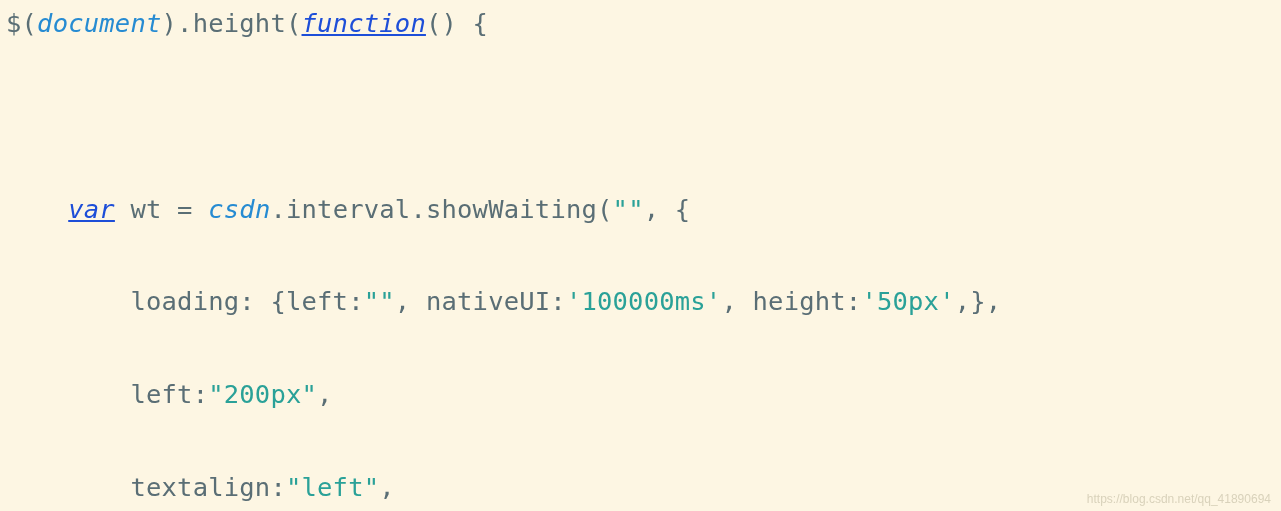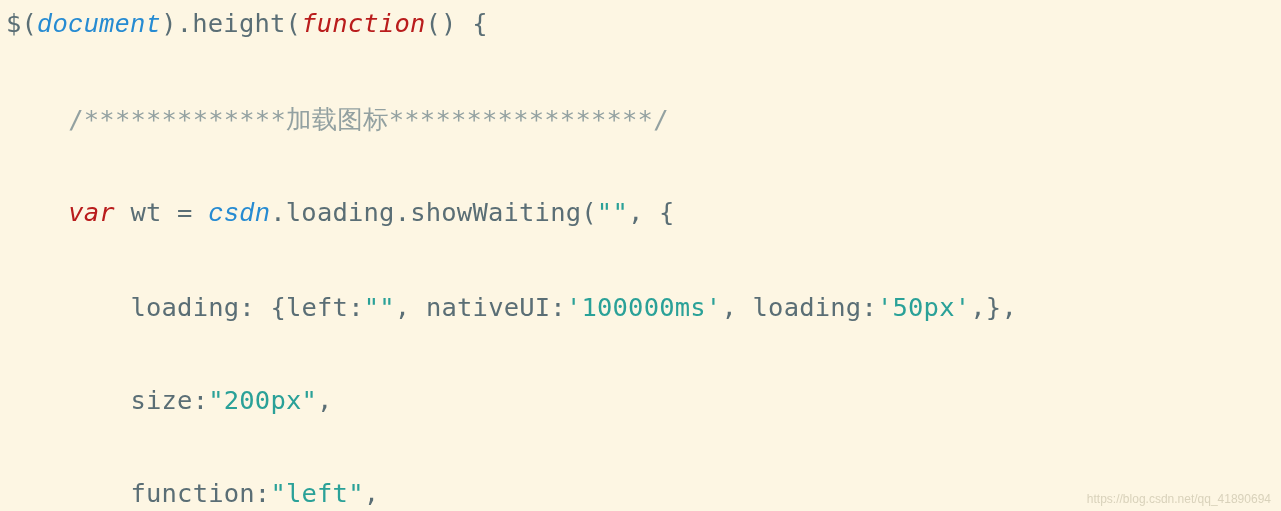--- a/index.html
+++ b/index.html
@@ -19,44 +19,44 @@
     position: relative;
   }
   pre {
     margin: 0;
     padding: 0 0 0 6px;
     white-space: pre;
     letter-spacing: 0.2px;
   }
   .line { display: block; }
   .pn { color: #5a6e75; }      
-  .var { color: #268bd2; font-style: italic; font-family: Liberation Mono, monospace; } 
-  .kw  { color: #b91c1c; font-style: italic; } 
+  .var { color: #268bd2; font-style: italic; } 
+  .kw  { color: #1d4ed8; font-style: italic; text-decoration: underline; } 
   .str { color: #2aa198; }     
   .cm  { color: #93a1a1; }     
   .watermark {
     position: absolute;
     right: 10px;
     bottom: 6px;
     font-size: 12px;
     color: #d9d2bb;
     font-family: Arial, sans-serif;
     letter-spacing: 0;
     line-height: 1;
     text-align: center;
   }
 </style>
 </head>
 <body>
 
 <pre><span class="line"><span class="pn">$(</span><span class="var">document</span><span class="pn">).height(</span><span class="kw">function</span><span class="pn">() {</span></span>
-<span class="line"><span class="pn">    </span><span class="cm">/*************加载图标*****************/</span></span>
-<span class="line"><span class="pn">    </span><span class="kw">var</span><span class="pn"> wt = </span><span class="var">csdn</span><span class="pn">.loading.showWaiting(</span><span class="str">""</span><span class="pn">, {</span></span>
-<span class="line"><span class="pn">        loading: {left:</span><span class="str">""</span><span class="pn">, nativeUI:</span><span class="str">'100000ms'</span><span class="pn">, loading:</span><span class="str">'50px'</span><span class="pn">,},</span></span>
-<span class="line"><span class="pn">        size:</span><span class="str">"200px"</span><span class="pn">,</span></span>
-<span class="line"><span class="pn">        function:</span><span class="str">"left"</span><span class="pn">,</span></span>
+<span class="line"><span class="pn">    </span></span>
+<span class="line"><span class="pn">    </span><span class="kw">var</span><span class="pn"> wt = </span><span class="var">csdn</span><span class="pn">.interval.showWaiting(</span><span class="str">""</span><span class="pn">, {</span></span>
+<span class="line"><span class="pn">        loading: {left:</span><span class="str">""</span><span class="pn">, nativeUI:</span><span class="str">'100000ms'</span><span class="pn">, height:</span><span class="str">'50px'</span><span class="pn">,},</span></span>
+<span class="line"><span class="pn">        left:</span><span class="str">"200px"</span><span class="pn">,</span></span>
+<span class="line"><span class="pn">        textalign:</span><span class="str">"left"</span><span class="pn">,</span></span>
 
 
 
 
 </pre>
 
 <div class="watermark">https://blog.csdn.net/qq_41890694</div>
 
 </body></html>

